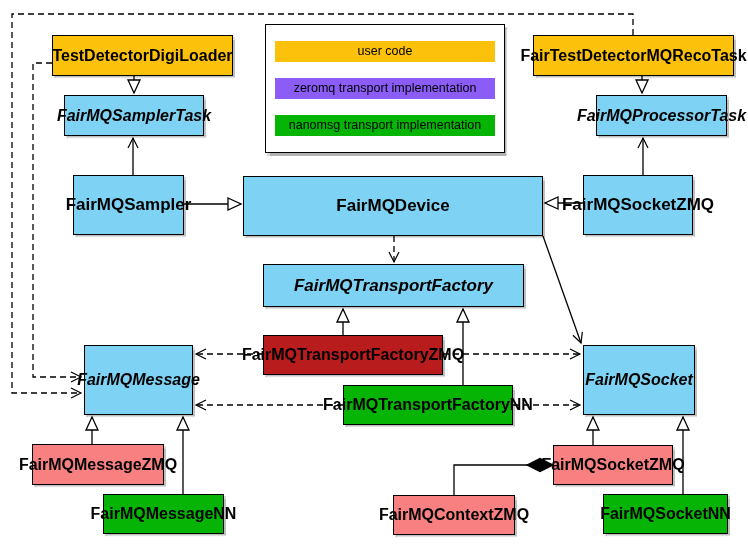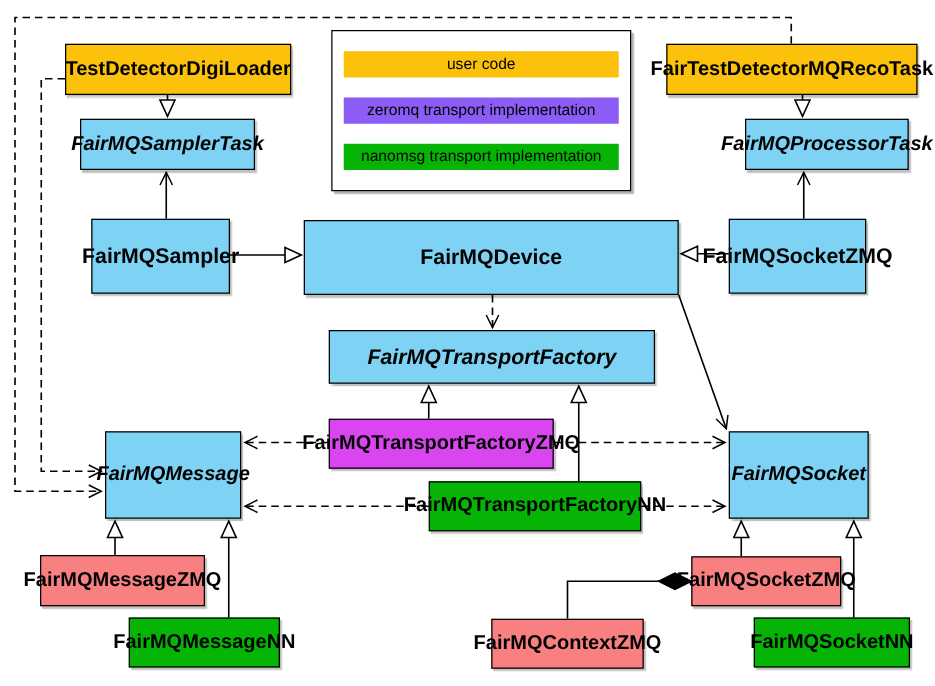--- a/index.html
+++ b/index.html
@@ -87,21 +87,21 @@
   <div class="node abstract" style="left: 596px; top: 95px; width: 131px; height: 41px; background-color: rgb(126, 210, 244);">FairMQProcessorTask</div>
 
   <div class="node big" style="left: 73px; top: 175px; width: 111px; height: 60px; background-color: rgb(126, 210, 244);">FairMQSampler</div>
 
   <div class="node big" style="left: 243px; top: 176px; width: 300px; height: 60px; background-color: rgb(126, 210, 244);">FairMQDevice</div>
 
   <div class="node big" style="left: 583px; top: 175px; width: 110px; height: 60px; background-color: rgb(126, 210, 244);">FairMQSocketZMQ</div>
 
   <div class="node abstract big" style="left: 263px; top: 264px; width: 261px; height: 43px; background-color: rgb(126, 210, 244);">FairMQTransportFactory</div>
 
-  <div class="node" style="left: 263px; top: 335px; width: 180px; height: 40px; background-color: #d946ef;">FairMQTransportFactoryZMQ</div>
+  <div class="node" style="left: 263px; top: 335px; width: 180px; height: 40px; background-color: #b91c1c;">FairMQTransportFactoryZMQ</div>
 
   <div class="node" style="left: 343px; top: 385px; width: 170px; height: 40px; background-color: rgb(5, 180, 5);">FairMQTransportFactoryNN</div>
 
   <div class="node abstract" style="left: 84px; top: 345px; width: 109px; height: 70px; background-color: rgb(126, 210, 244);">FairMQMessage</div>
 
   <div class="node abstract" style="left: 583px; top: 345px; width: 112px; height: 70px; background-color: rgb(126, 210, 244);">FairMQSocket</div>
 
   <div class="node" style="left: 32px; top: 444px; width: 132px; height: 41px; background-color: rgb(249, 128, 128);">FairMQMessageZMQ</div>
 
   <div class="node" style="left: 103px; top: 494px; width: 121px; height: 40px; background-color: rgb(5, 180, 5);">FairMQMessageNN</div>

